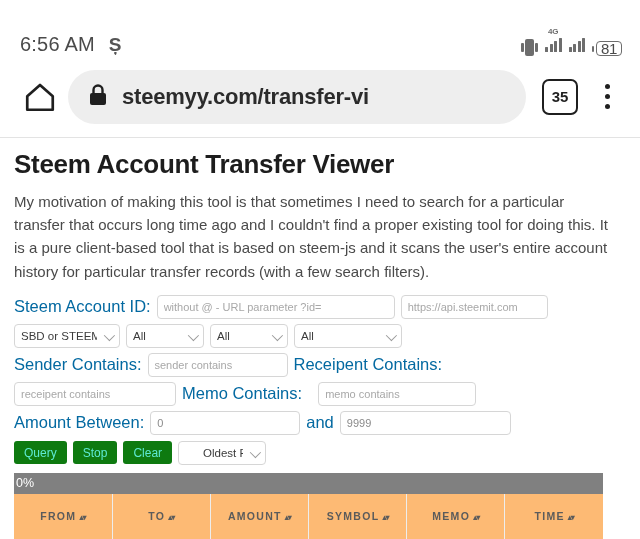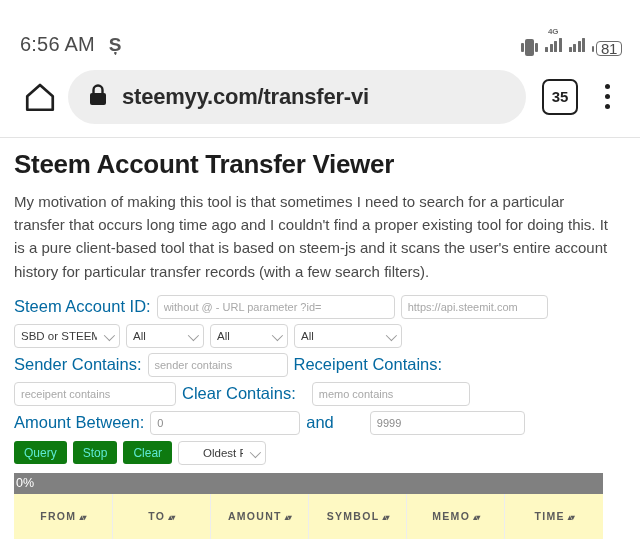--- a/index.html
+++ b/index.html
@@ -112,38 +112,38 @@
 
   #account-id { width: 238px; }
   #api-node   { width: 147px; }
   #sel-symbol { width: 106px; }
   #sel-a, #sel-b { width: 78px; }
   #sel-c { width: 108px; }
   #sender-contains { width: 140px; }
   #recipient-contains { width: 162px; }
   #memo-contains { width: 158px; margin-left: 10px; }
   #amount-min { width: 150px; }
-  #amount-max { width: 155px; margin-left: 30px; }
+  #amount-max { width: 171px; }
   #sel-order { width: 88px; padding-left: 24px; }
 
   .btnrow { display:flex; align-items:center; gap:6px; margin-top: 6px; }
   button.gbtn {
     background: #0e7a10; color: #5eead4; border: 0; border-radius: 3px;
     font-family: "Liberation Sans", sans-serif;
     font-size: 12px; height: 23px; padding: 0 10px; cursor: pointer;
   }
 
   .progress {
     margin-top: 8px; height: 21px; background: #808080;
     color: #ffffff; font-size: 12.5px; display: flex; align-items: center;
     padding-left: 2px; width: 589px;
   }
 
   table.results {
-    width: 589px; border-collapse: collapse; background: #fef9c3;
+    width: 589px; border-collapse: collapse; background: #fdba74;
     table-layout: fixed;
   }
   table.results th {
     font-size: 10.5px; letter-spacing: 1.3px; color: #5b5b5b;
     font-weight: bold; padding: 14px 2px 14px 2px; text-align: center;
     border-bottom: 1px solid #d8d8d8; border-right: 1px solid #ededed;
     vertical-align: middle; line-height: 1.6;
   }
   table.results th:last-child { border-right: 0; }
   .sortarrows { font-size: 8px; letter-spacing: -1px; color: #5b5b5b; margin-left: 3px; }
@@ -251,21 +251,21 @@
     </div>
 
     <div class="formrow">
       <label class="fl">Sender Contains:</label>
       <input class="tf" id="sender-contains" type="text" placeholder="sender contains" style="">
       <label class="fl">Receipent Contains:</label>
     </div>
 
     <div class="formrow">
       <input class="tf" id="recipient-contains" type="text" placeholder="receipent contains" style="">
-      <label class="fl">Clear Contains:</label>
+      <label class="fl">Memo Contains:</label>
       <input class="tf" id="memo-contains" type="text" placeholder="memo contains" style="">
     </div>
 
     <div class="formrow">
       <label class="fl">Amount Between:</label>
       <input class="tf" id="amount-min" type="text" value="0" style="">
       <label class="fl">and</label>
       <input class="tf" id="amount-max" type="text" value="9999" style="">
     </div>
 

